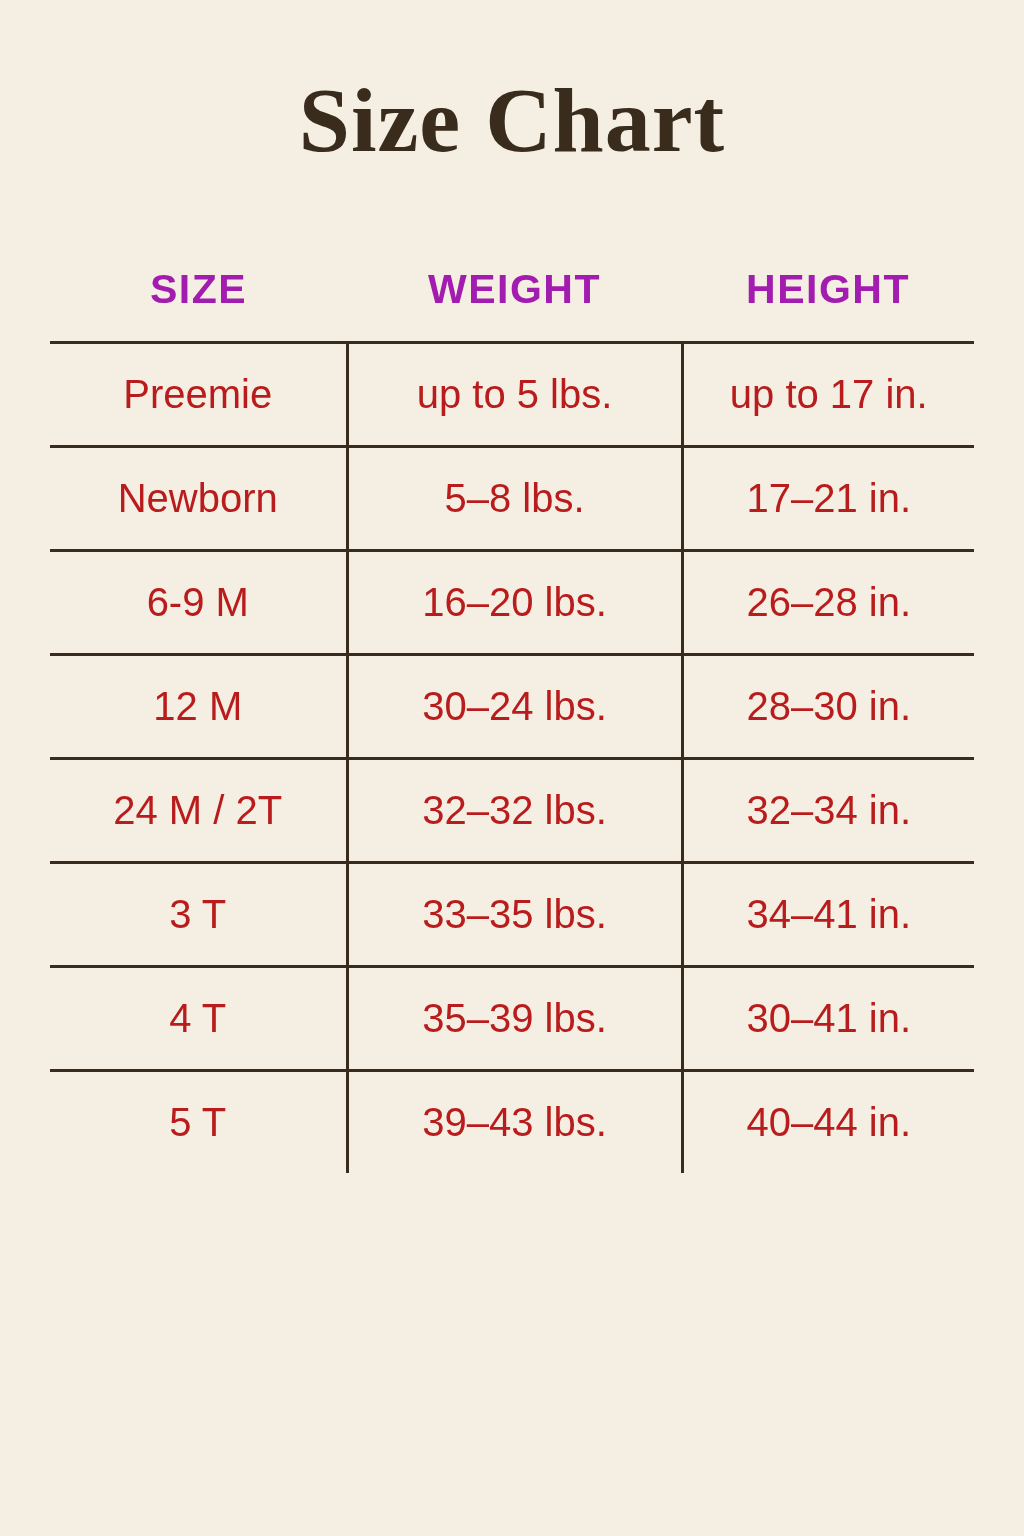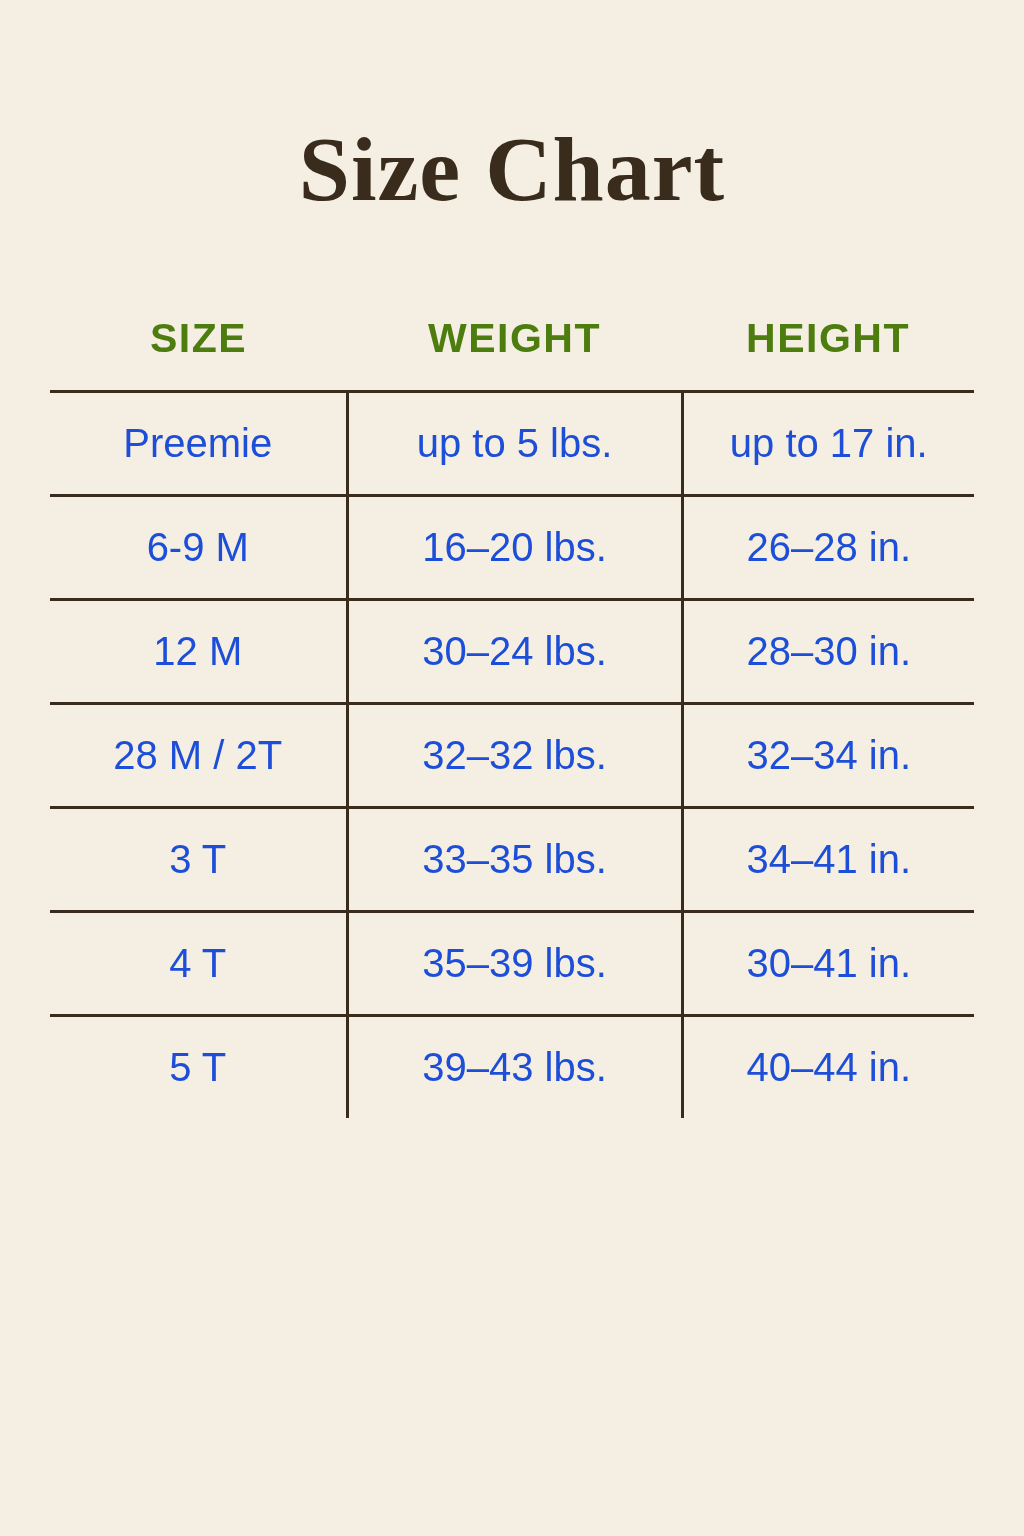--- a/index.html
+++ b/index.html
@@ -21,43 +21,43 @@
     position: relative;
     background: #f5eee2;
   }
   .title {
     text-align: center;
     font-family: "Liberation Serif", serif;
     font-weight: bold;
     font-size: 92px;
     letter-spacing: 1px;
     color: #3a2c1c;
-    margin: 6px;
-    padding-top: 115px;
+    margin: 0;
+    padding-top: 72px;
     line-height: 1.05;
   }
   table.size-chart {
     width: 918px;
     margin: 96px auto 0 auto;
     border-collapse: collapse;
     table-layout: fixed;
   }
   table.size-chart th {
     font-size: 41px;
     font-weight: bold;
     letter-spacing: 1.5px;
-    color: #4d7c0f;
+    color: #a21caf;
     padding-bottom: 28px;
     text-align: center;
     border-bottom: 3px solid #3a2c1c;
   }
   table.size-chart td {
     font-size: 40px;
     font-weight: normal;
-    color: #1d4ed8;
+    color: #b91c1c;
     text-align: center;
     height: 99px;
     border-bottom: 3px solid #3a2c1c;
   }
   table.size-chart tr:last-child td {
     border-bottom: none;
   }
   table.size-chart th.col-size,
   table.size-chart td.col-size {
     width: 295px;
@@ -92,31 +92,36 @@
         <th class="col-height">HEIGHT</th>
       </tr>
     </thead>
     <tbody>
       <tr>
         <td class="col-size">Preemie</td>
         <td class="col-weight">up to 5 lbs.</td>
         <td class="col-height">up to 17 in.</td>
       </tr>
       <tr>
+        <td class="col-size">Newborn</td>
+        <td class="col-weight">5–8 lbs.</td>
+        <td class="col-height">17–21 in.</td>
+      </tr>
+      <tr>
         <td class="col-size">6-9 M</td>
         <td class="col-weight">16–20 lbs.</td>
         <td class="col-height">26–28 in.</td>
       </tr>
       <tr>
         <td class="col-size">12 M</td>
         <td class="col-weight">30–24 lbs.</td>
         <td class="col-height">28–30 in.</td>
       </tr>
       <tr>
-        <td class="col-size">28 M / 2T</td>
+        <td class="col-size">24 M / 2T</td>
         <td class="col-weight">32–32 lbs.</td>
         <td class="col-height">32–34 in.</td>
       </tr>
       <tr>
         <td class="col-size">3 T</td>
         <td class="col-weight">33–35 lbs.</td>
         <td class="col-height">34–41 in.</td>
       </tr>
       <tr>
         <td class="col-size">4 T</td>

